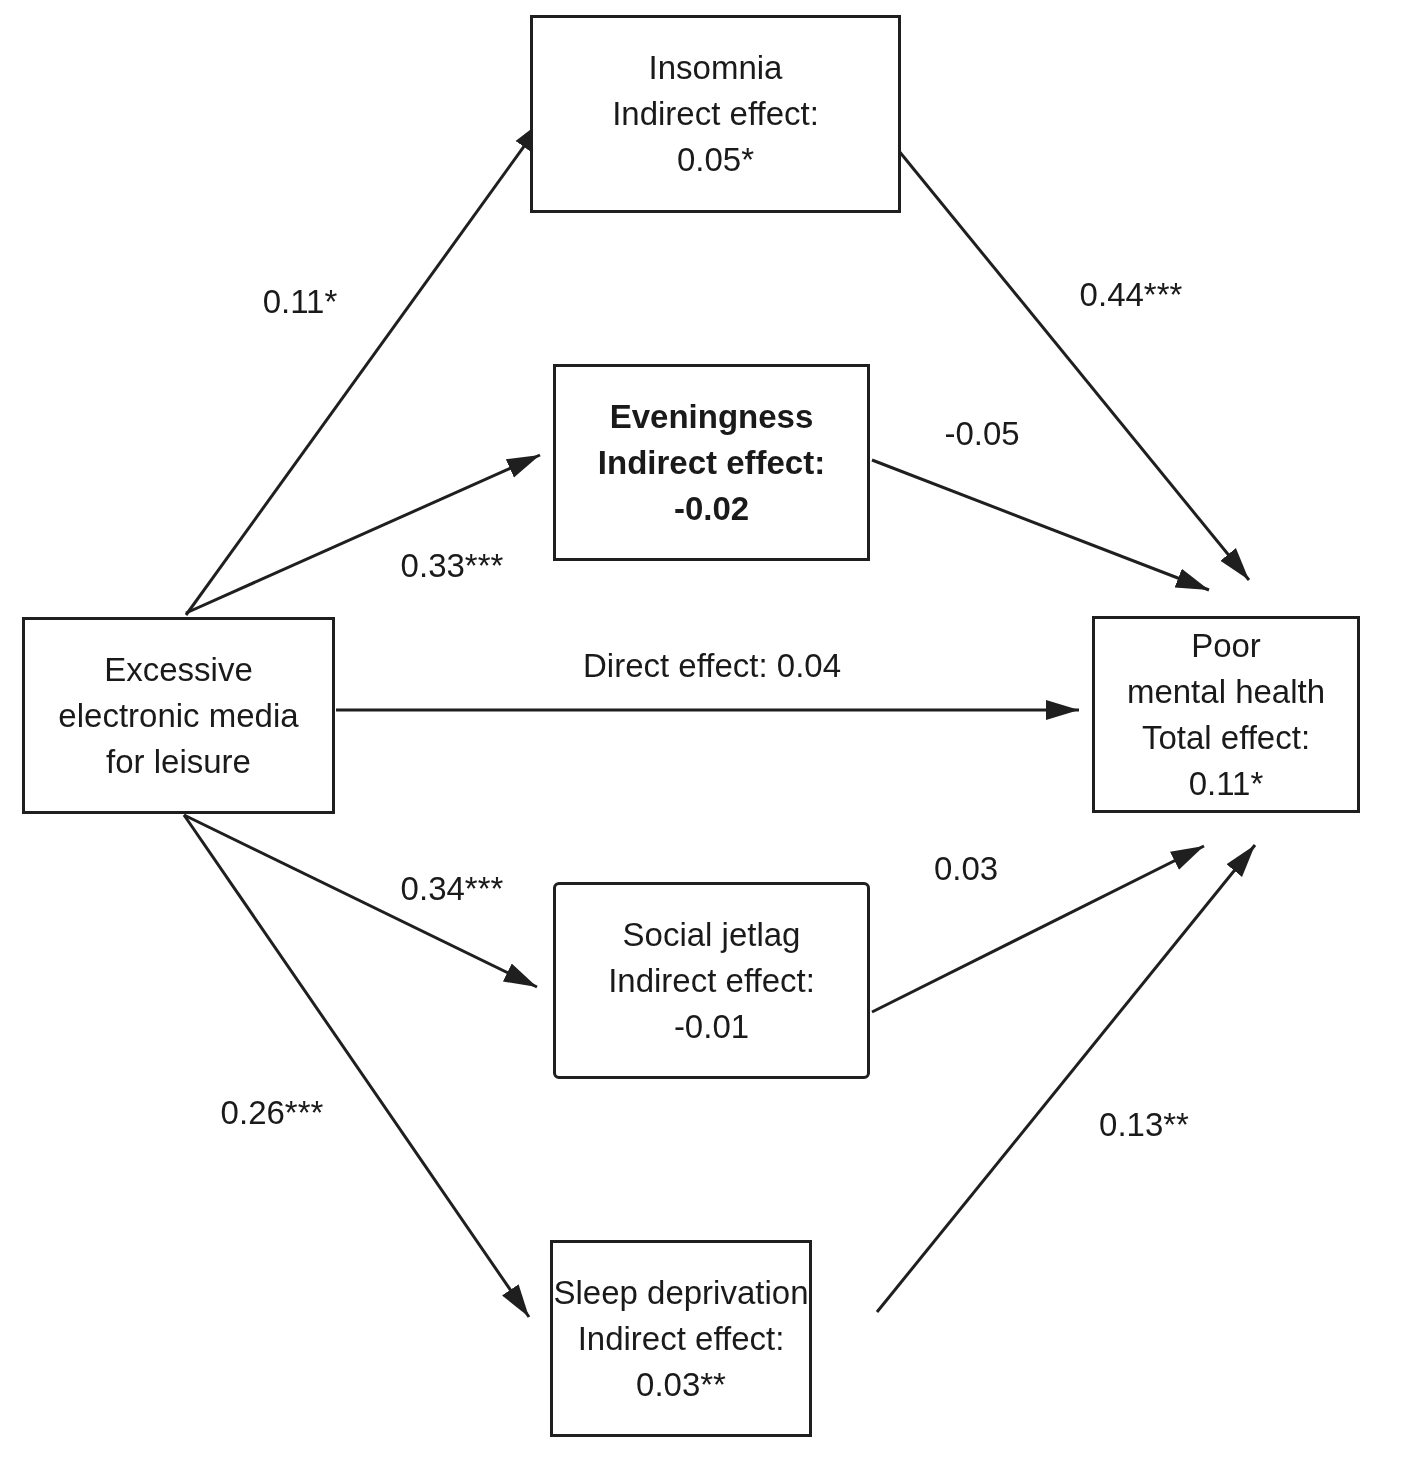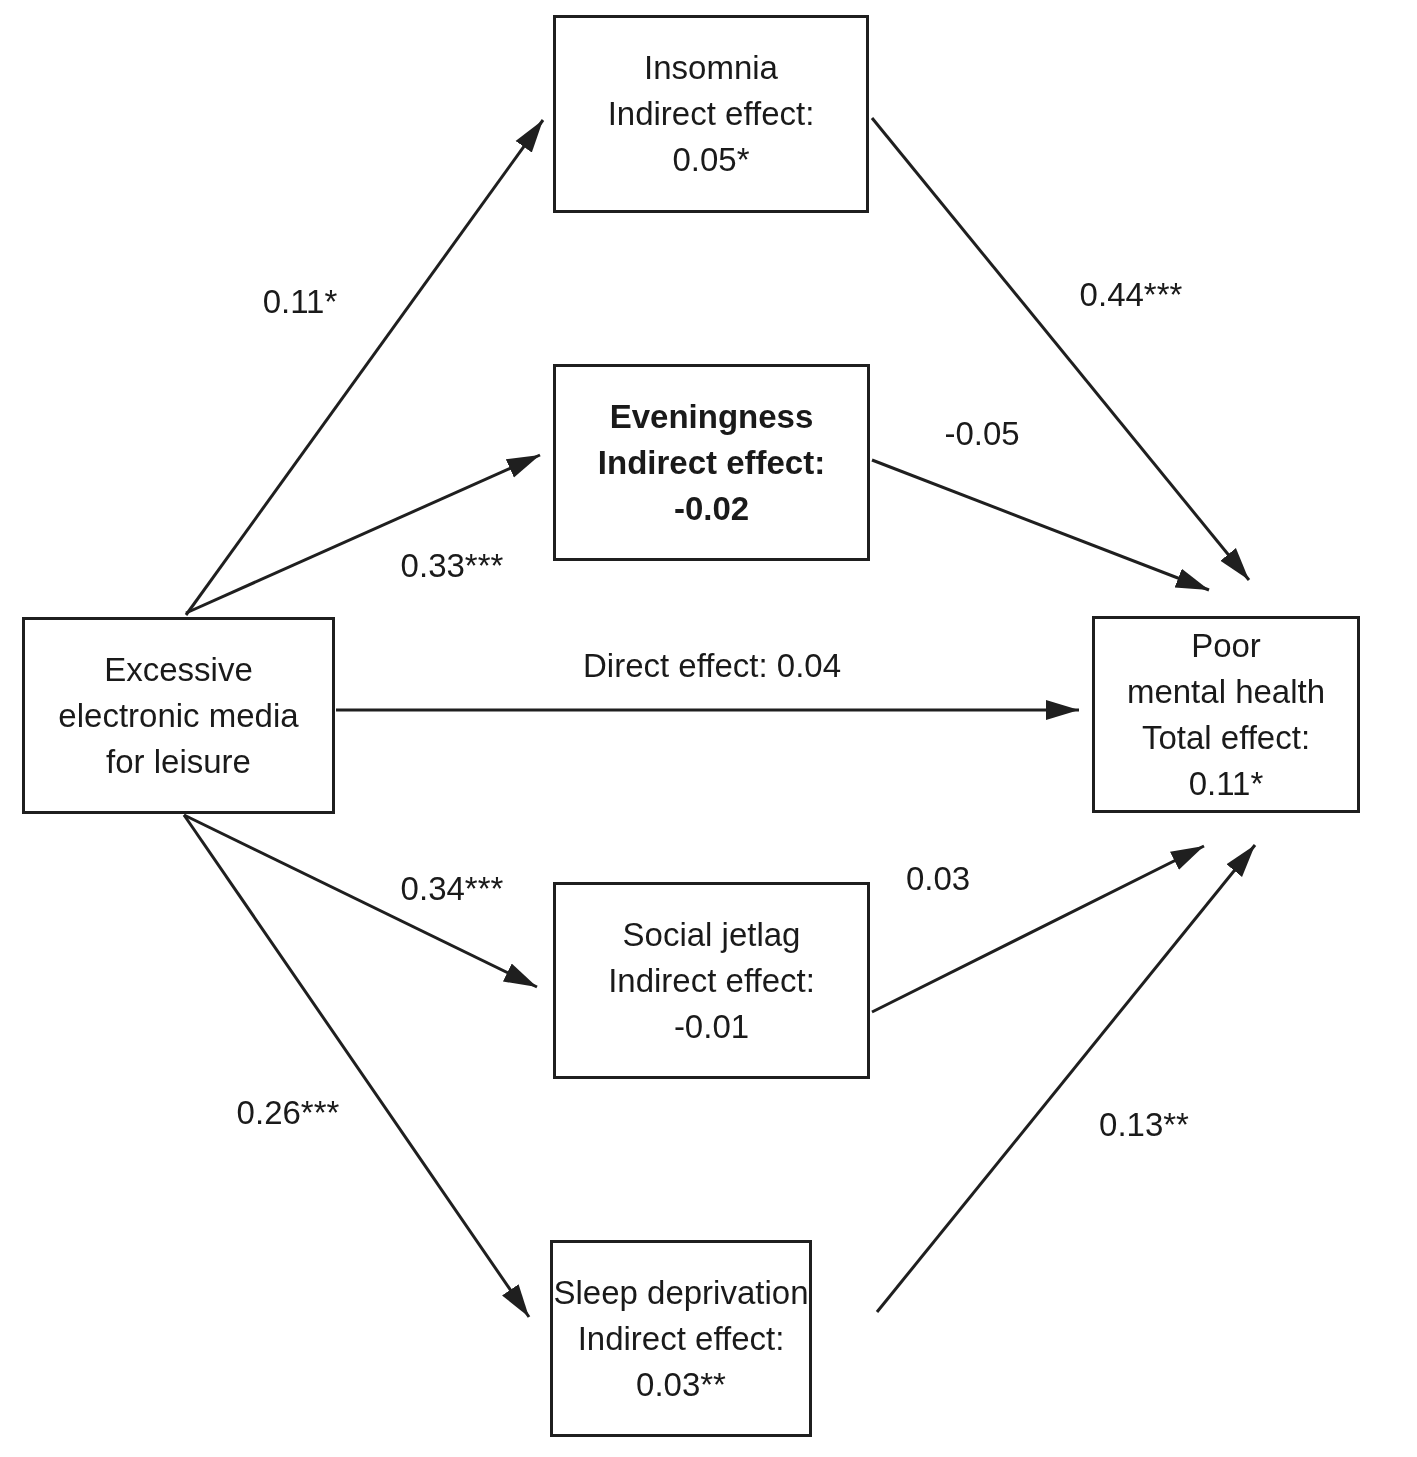--- a/index.html
+++ b/index.html
@@ -81,37 +81,37 @@
   </svg>
 
   <div class="node" style="left:22px; top:617px; width:313px; height:197px;">
     <div class="node-text">
       <div>Excessive</div>
       <div>electronic media</div>
       <div>for leisure</div>
     </div>
   </div>
 
-  <div class="node" style="left:553px; top:15px; width:316px; height:198px;">
+  <div class="node" style="left:530px; top:15px; width:371px; height:198px;">
     <div class="node-text">
       <div>Insomnia</div>
       <div>Indirect effect:</div>
       <div>0.05*</div>
     </div>
   </div>
 
   <div class="node" style="left:553px; top:364px; width:317px; height:197px;font-weight:bold;">
     <div class="node-text">
       <div>Eveningness</div>
       <div>Indirect effect:</div>
       <div>-0.02</div>
     </div>
   </div>
 
-  <div class="node" style="left:553px; top:882px; width:317px; height:197px;">
+  <div class="node" style="left:553px; top:882px; width:317px; height:197px;border-radius:6px;">
     <div class="node-text">
       <div>Social jetlag</div>
       <div>Indirect effect:</div>
       <div>-0.01</div>
     </div>
   </div>
 
   <div class="node" style="left:550px; top:1240px; width:262px; height:197px;">
     <div class="node-text">
       <div>Sleep deprivation</div>
@@ -126,19 +126,19 @@
       <div>mental health</div>
       <div>Total effect:</div>
       <div>0.11*</div>
     </div>
   </div>
 
   <div class="edge-label" style="left:300px; top:302px;">0.11*</div>
   <div class="edge-label" style="left:452px; top:566px;">0.33***</div>
   <div class="edge-label" style="left:712px; top:666px;">Direct effect: 0.04</div>
   <div class="edge-label" style="left:452px; top:861px;margin-top:28px;">0.34***</div>
-  <div class="edge-label" style="left:288px; top:1113px;">0.26***</div>
+  <div class="edge-label" style="left:272px; top:1113px;">0.26***</div>
   <div class="edge-label" style="left:1131px; top:295px;">0.44***</div>
   <div class="edge-label" style="left:982px; top:434px;">-0.05</div>
-  <div class="edge-label" style="left:938px; top:869px;margin-top:10px;">0.03</div>
+  <div class="edge-label" style="left:966px; top:869px;">0.03</div>
   <div class="edge-label" style="left:1144px; top:1125px;">0.13**</div>
 
 </div>
 
 </body></html>

